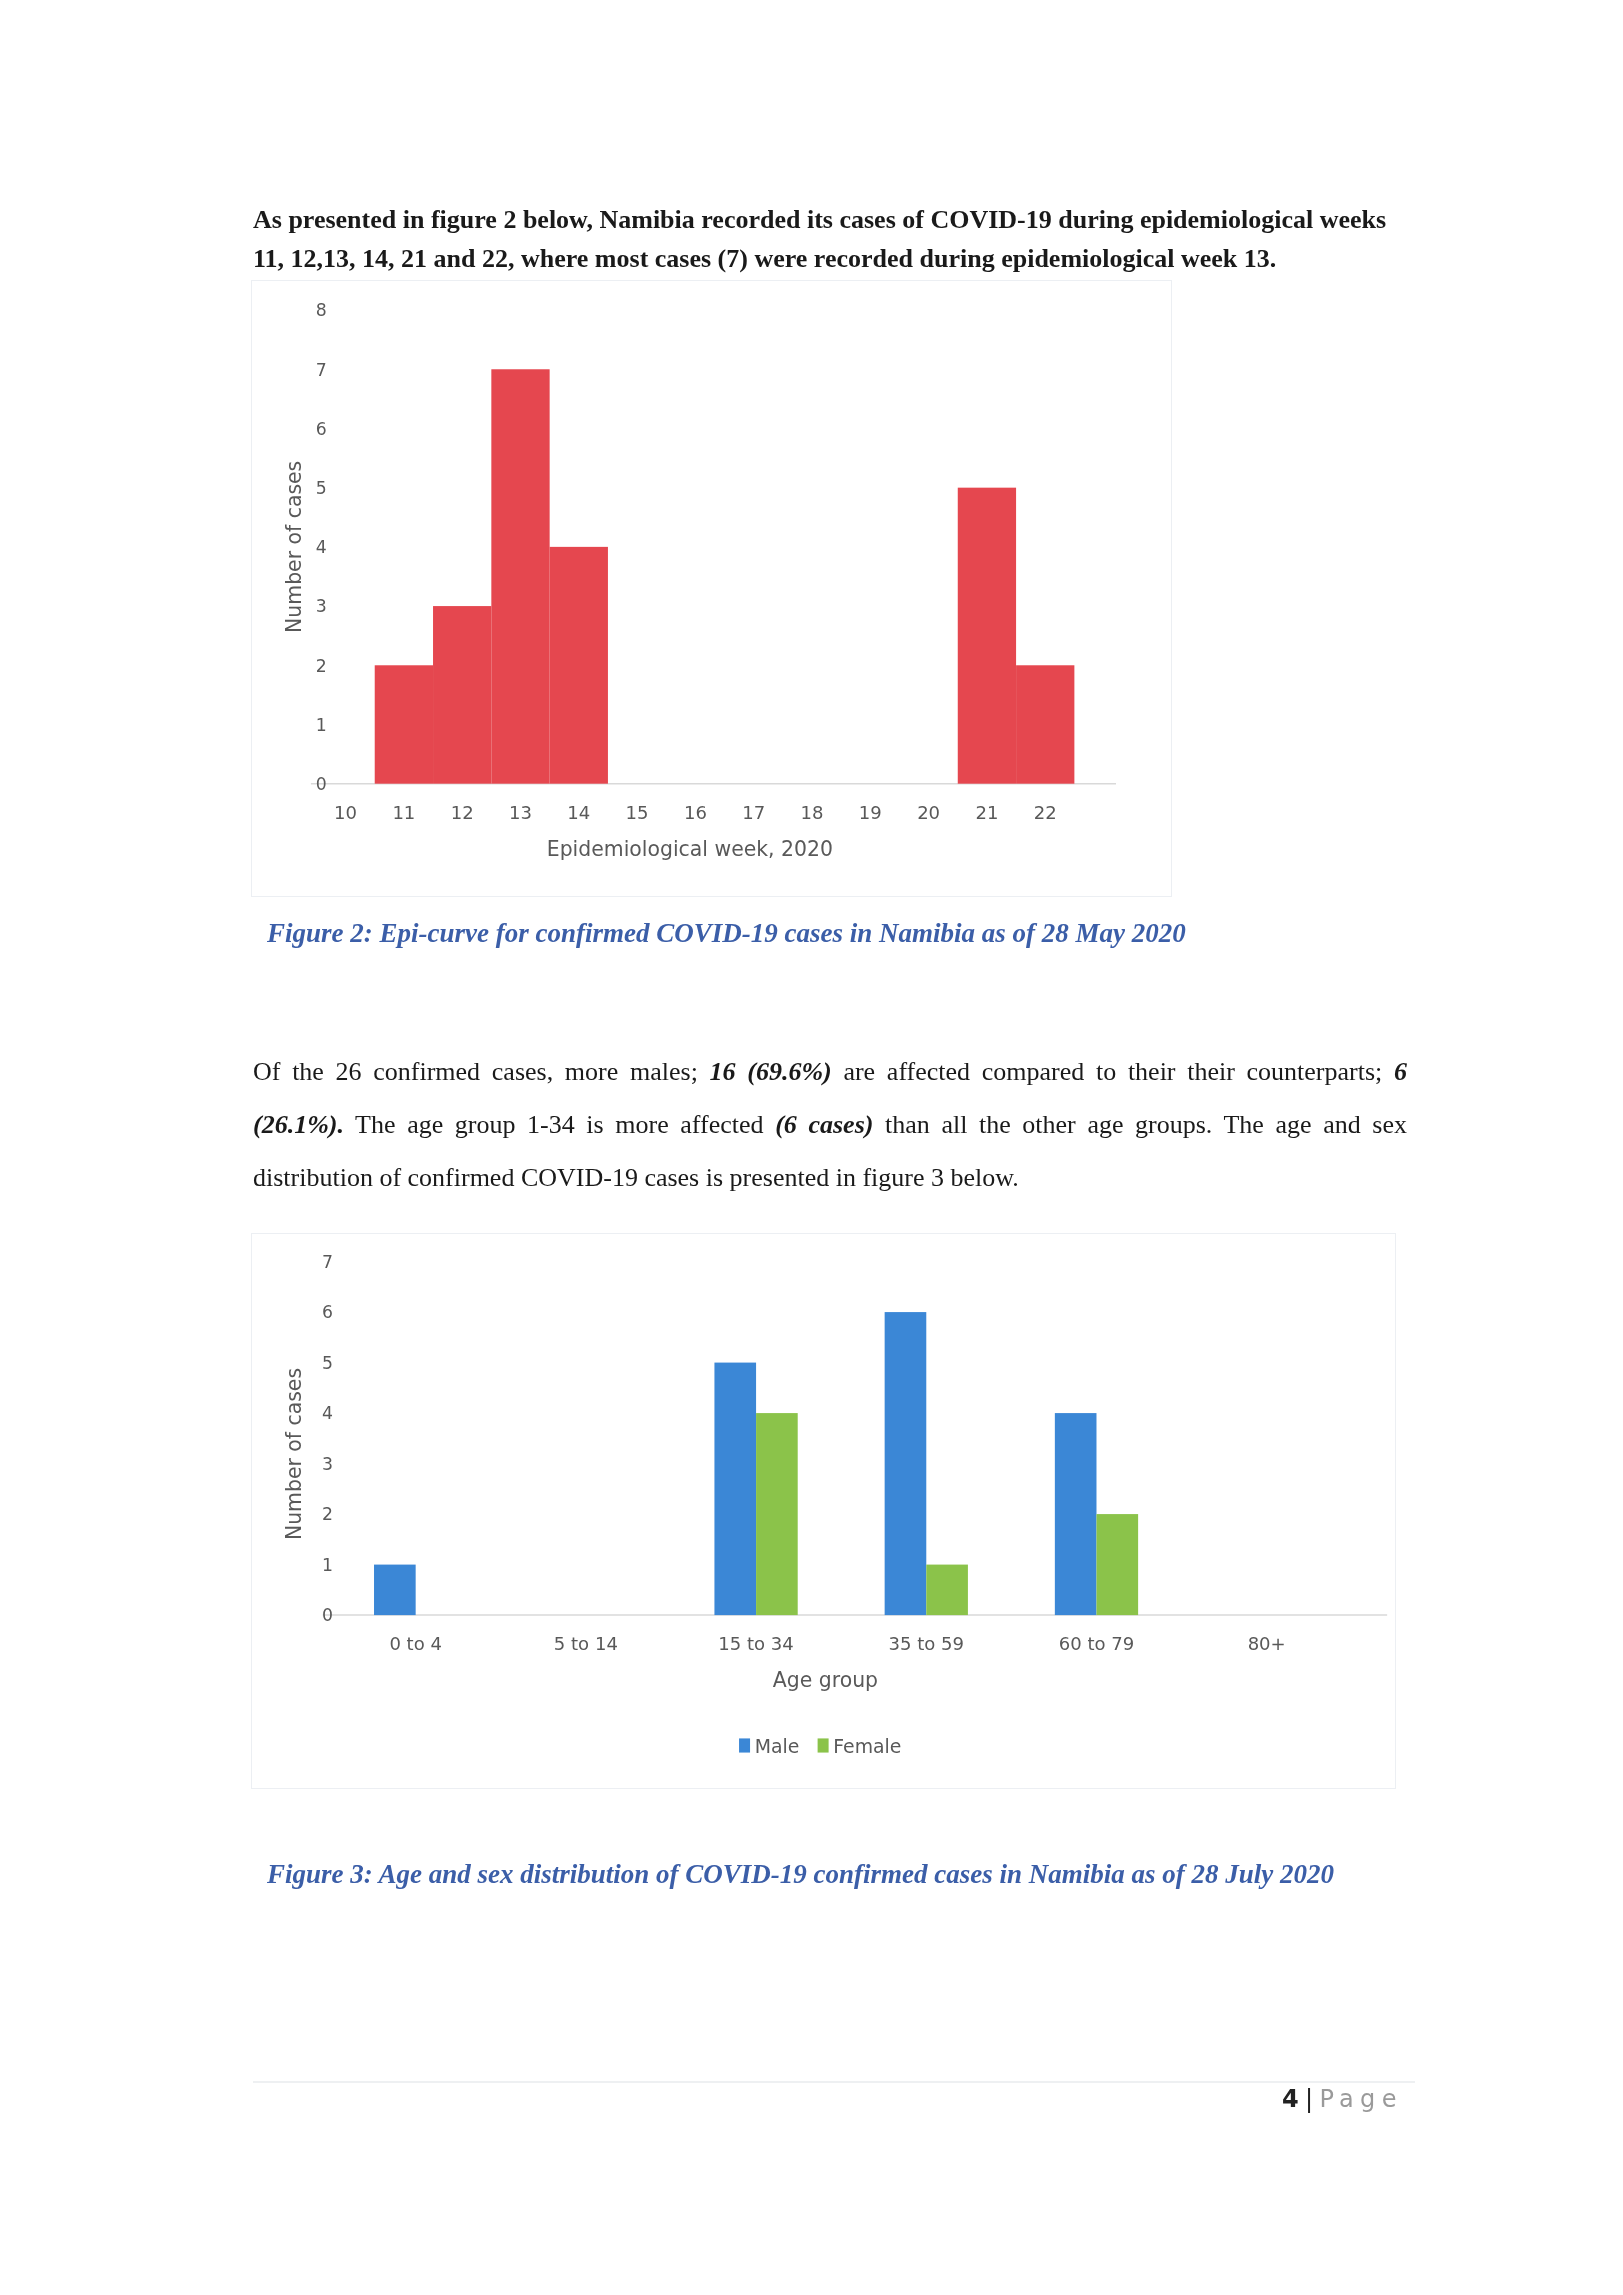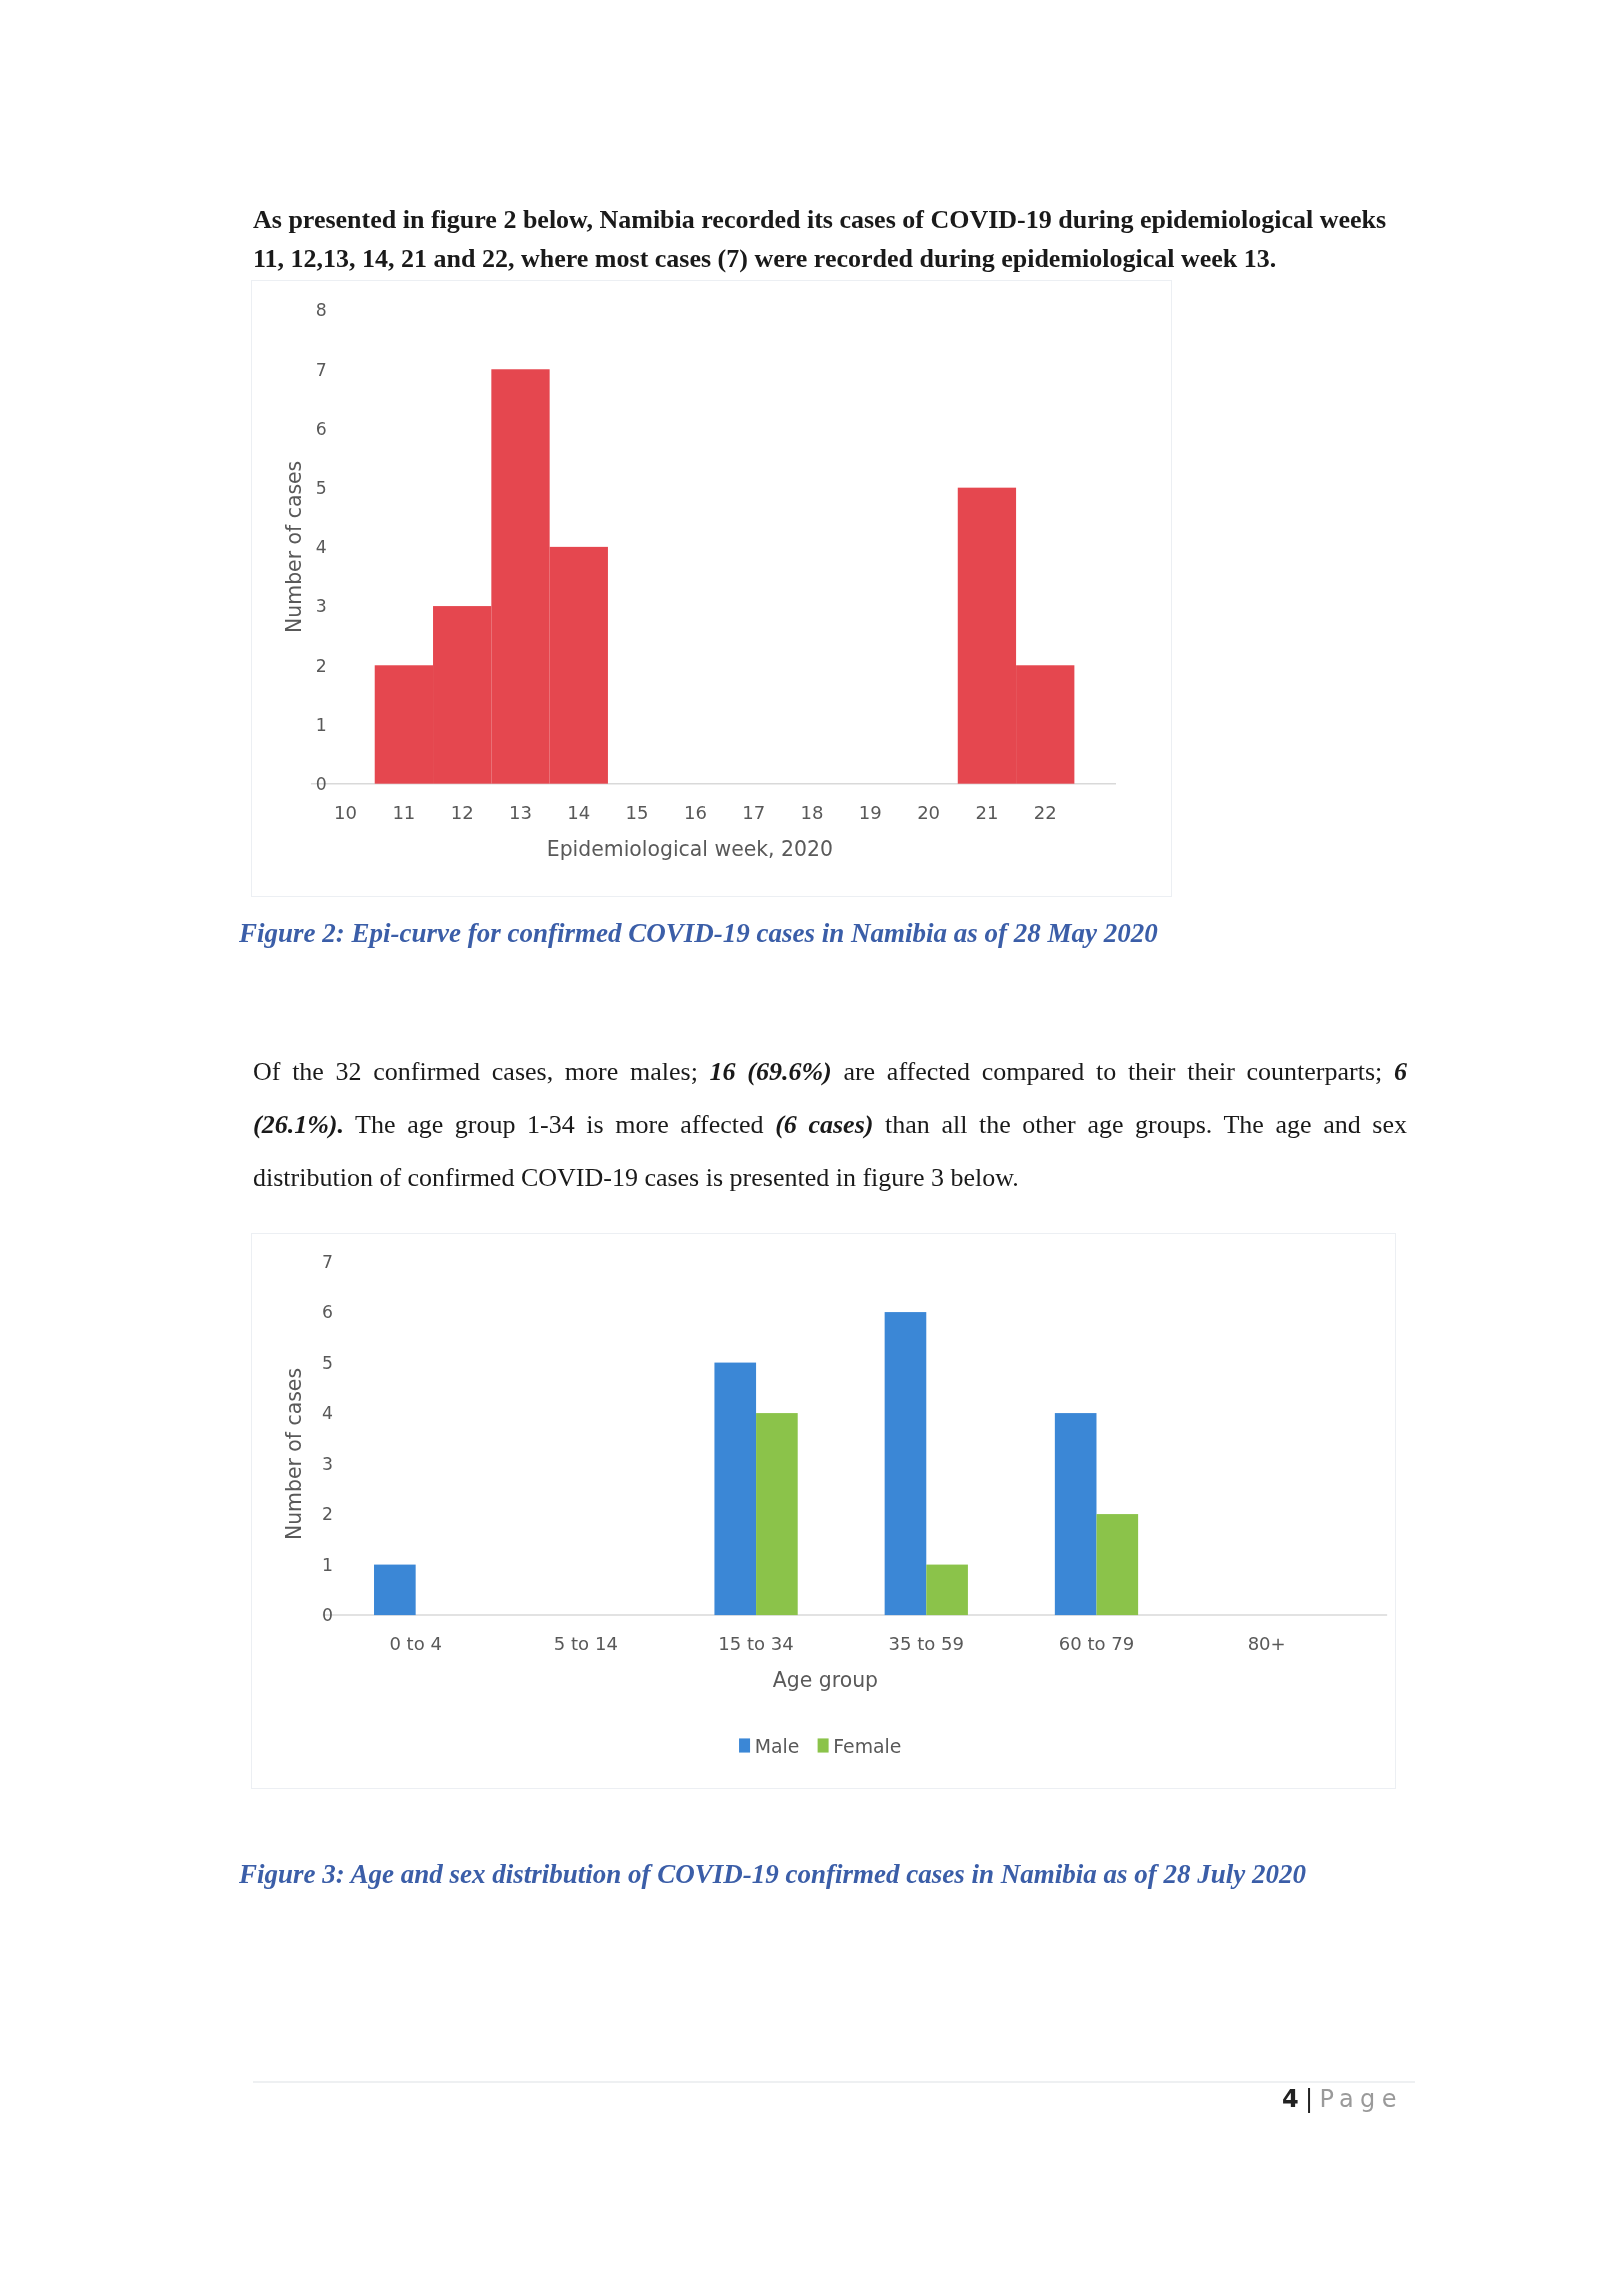--- a/index.html
+++ b/index.html
@@ -2,21 +2,21 @@
 <html style="font-size:12.6px"><head>
 <meta charset="utf-8">
 <style>
   html, body { margin: 0; padding: 0; background: #ffffff; }
   body { width: 1623px; height: 2295px; position: relative; overflow: hidden;
          font-family: "Liberation Serif", serif; color: #1a1a1a; }
   .para { position: absolute; left: 253px; width: 1154px; font-size: 26px; }
   .p1 { top: 174px; line-height: 39px; font-weight: bold; }
   .p2 { top: 1019px; line-height: 53px; text-align: justify; }
   .p2 b { font-weight: bold; font-style: italic; }
-  .caption { position: absolute; left: 239px; width: 1162px; font-style: italic; font-weight: bold;
+  .caption { position: absolute; left: 267px; width: 1162px; font-style: italic; font-weight: bold;
              color: #3b5ea8; font-size: 27px; line-height: 44px; }
   .cap2 { top: 911px; }
   .cap3 { top: 1852px; }
   .chart-frame { position: absolute; border: 1.6px solid #eceff3; background: #fff; }
   .c1 { left: 251px; top: 280px; width: 919px; height: 615px; }
   .c2 { left: 251px; top: 1233px; width: 1143px; height: 554px; }
   .svgc { position: absolute; left: 0; top: 0; }
   .svgc text { font-family: "DejaVu Sans", sans-serif; fill: #595959; }
   .footer-rule { position: absolute; left: 253px; top: 2081px; width: 1162px; height: 2.4px; background: #eef0f2; }
   .page-num { position: absolute; left: 1282px; top: 2085px; font-family: "DejaVu Sans", sans-serif; font-size: 24px; }
@@ -60,21 +60,21 @@
       <text x="935.6538461538461" y="685" font-size="23" text-anchor="middle">21</text>
       <rect x="972.7692307692306" y="489.25" width="74.23076923076923" height="150.75" fill="#e5474f"></rect>
       <text x="1009.8846153846152" y="685" font-size="23" text-anchor="middle">22</text>
       <text x="557.5" y="732" font-size="26" text-anchor="middle">Epidemiological week, 2020</text>
       <text x="0" y="0" font-size="26" text-anchor="middle" transform="translate(62 338.5) rotate(-90)">Number of cases</text>
     </svg>
 </div>
 
 <div class="caption cap2">Figure 2: Epi-curve for confirmed COVID-19 cases in Namibia as of 28 May 2020</div>
 
-<p class="para p2"><span>Of the 32 confirmed cases, more males; </span><b>16 (69.6%)</b><span> are affected compared to their their counterparts; </span><b>6 (26.1%).</b><span> The age group 1-34 is more affected </span><b>(6 cases)</b><span> than all the other age groups. The age and sex distribution of confirmed COVID-19 cases is presented in figure 3 below.</span></p>
+<p class="para p2"><span>Of the 26 confirmed cases, more males; </span><b>16 (69.6%)</b><span> are affected compared to their their counterparts; </span><b>6 (26.1%).</b><span> The age group 1-34 is more affected </span><b>(6 cases)</b><span> than all the other age groups. The age and sex distribution of confirmed COVID-19 cases is presented in figure 3 below.</span></p>
 
 <div class="chart-frame c2">
   <svg class="svgc" id="chart2" width="1143" height="554" viewBox="0 0 1455 705">
       <line x1="90" y1="485" x2="1445" y2="485" stroke="#d9d9d9" stroke-width="2"></line>
       <text x="96" y="493" font-size="22" text-anchor="middle">0</text>
       <text x="96" y="428.7142857142857" font-size="22" text-anchor="middle">1</text>
       <text x="96" y="364.42857142857144" font-size="22" text-anchor="middle">2</text>
       <text x="96" y="300.1428571428571" font-size="22" text-anchor="middle">3</text>
       <text x="96" y="235.85714285714283" font-size="22" text-anchor="middle">4</text>
       <text x="96" y="171.57142857142856" font-size="22" text-anchor="middle">5</text>

